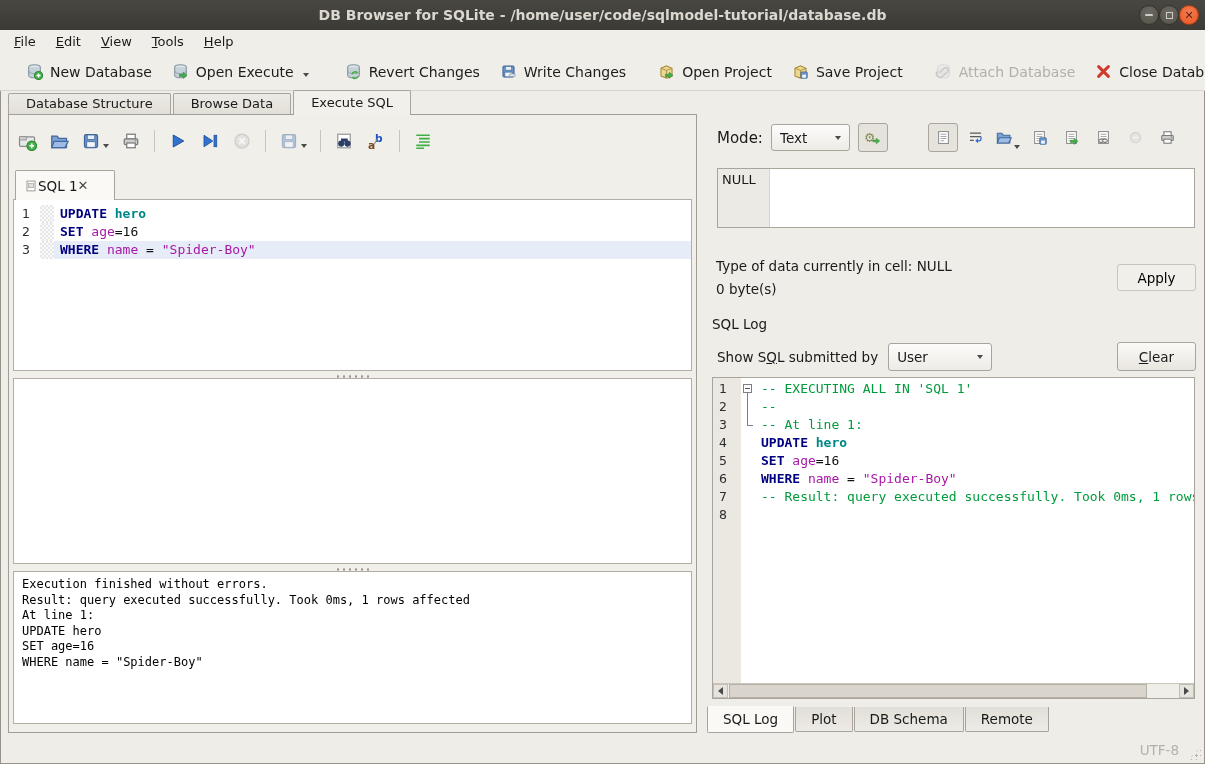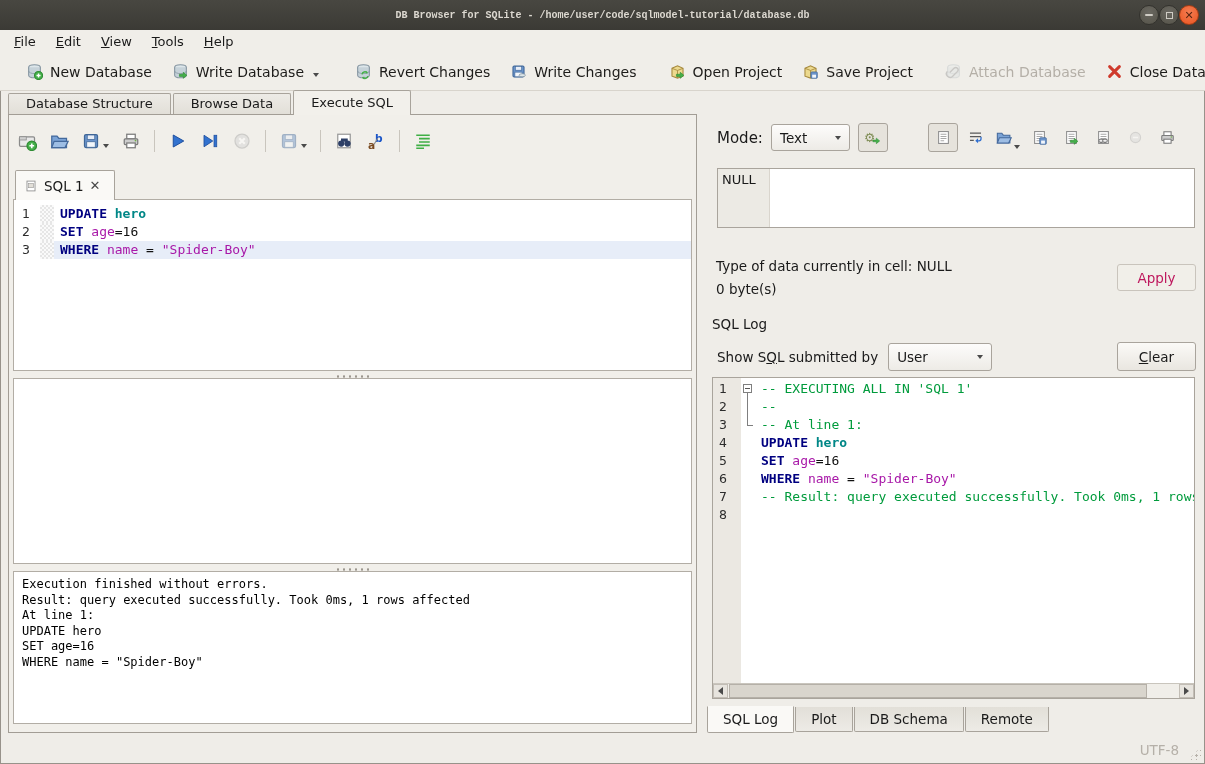--- a/index.html
+++ b/index.html
@@ -3,21 +3,21 @@
 <meta charset="utf-8">
 <style>
   html,body{margin:0;padding:0;background:#d8d4cc;}
   *{box-sizing:border-box;}
   #win{position:relative;width:1205px;height:764px;background:#EFEDE8;overflow:hidden;
        font-family:"DejaVu Sans","Liberation Sans",sans-serif;font-size:13px;color:#1a1a1a;
        box-shadow:inset 0 0 0 1px #97928a;}
   
   .titlebar{position:absolute;left:0;top:0;width:1205px;height:30px;background:linear-gradient(#484741,#3B3A35);
             display:flex;align-items:center;justify-content:center;}
-  .titlebar .title{color:#DCD8D0;font-weight:bold;font-size:10px;font-family:Liberation Mono, monospace;}
+  .titlebar .title{color:#DCD8D0;font-weight:bold;font-size:14px;}
   .win-controls{position:absolute;right:6px;top:5px;display:flex;gap:1px;}
   .wbtn{width:20px;height:20px;border-radius:50%;display:flex;align-items:center;justify-content:center;margin-left:-1px;}
   .wbtn.minmax{background:radial-gradient(circle at 50% 35%,#6a6861,#555349);border:1px solid #33322d;}
   .wbtn.close{background:radial-gradient(circle at 50% 35%,#f57d52,#E95420);border:1px solid #a33c14;}
   .glyph-min{width:8px;height:2px;background:#cfccc4;border-radius:1px;}
   .glyph-max{width:7px;height:7px;border:1.5px solid #cfccc4;}
   .glyph-x{color:#5a2510;font-size:11px;font-weight:bold;line-height:1;}
   
   .menubar{position:absolute;left:0;top:30px;width:1205px;height:23px;background:#F0EEE9;display:flex;align-items:center;padding-left:4px;}
   .menu-item{padding:2px 10px;cursor:default;}
@@ -37,21 +37,21 @@
   .main-tab{padding:3px 17px 4px 17px;border:1px solid #A8A39B;border-bottom:none;background:linear-gradient(#EDEBE6,#E2DFD8);
             height:21px;display:flex;align-items:center;margin-right:2px;border-radius:2px 2px 0 0;cursor:default;}
   .main-tab.active{background:#F2F0EB;height:25px;margin-bottom:-1px;position:relative;z-index:4;}
   
   .left-frame{position:absolute;left:8px;top:114px;width:689px;height:619px;border:1px solid #A29D95;background:#F1EFEA;}
   .sql-toolbar{position:absolute;left:8px;top:12px;height:28px;display:flex;align-items:center;gap:12px;}
   .sqltb-btn{display:flex;align-items:center;cursor:default;}
   .icon20{width:20px;height:20px;display:inline-block;}
   .sqltb-sep{width:1px;height:22px;background:#C9C5BD;margin:0 1px;}
   .sql-subtab{position:absolute;left:6px;top:55px;height:30px;width:100px;background:#FAF9F6;border:1px solid #A8A39B;border-bottom:none;
-              border-radius:2px 2px 0 0;display:flex;align-items:center;gap:6px;padding:0 8px;z-index:2;font-size:13.5px;}
+              border-radius:2px 2px 0 0;display:flex;align-items:center;padding:0 8px;z-index:2;font-size:13.5px;}
   .subtab-close{font-weight:bold;color:#4a4a4a;font-size:13px;cursor:default;}
   .box{position:absolute;left:4px;right:4px;background:#fff;border:1px solid #B2ADA5;}
   .editor{top:84px;height:172px;overflow:hidden;font-family:"DejaVu Sans Mono","Liberation Mono",monospace;font-size:13px;}
   .ed-pad{height:5px;}
   .ed-row{display:flex;height:18px;line-height:18px;}
   .ed-num{width:26px;padding-left:8px;color:#2c2c2c;font-family:"DejaVu Sans","Liberation Sans",sans-serif;font-size:12.5px;flex:none;}
   .fold-col{width:14px;flex:none;position:relative;}
   .checker{background-color:#fafafa;background-image:linear-gradient(45deg,#e6e6e6 25%,transparent 25%,transparent 75%,#e6e6e6 75%),
            linear-gradient(45deg,#e6e6e6 25%,transparent 25%,transparent 75%,#e6e6e6 75%);
            background-size:4px 4px;background-position:0 0,2px 2px;}
@@ -69,21 +69,21 @@
             padding:5px 8px;white-space:pre;overflow:hidden;color:#000;}
   
   .dock-title{position:absolute;left:712px;width:485px;height:20px;font-size:13.5px;color:#1a1a1a;display:flex;align-items:center;}
   .dock-icons{position:absolute;right:8px;top:2px;display:flex;gap:2px;}
   .icon13{width:14px;height:14px;display:inline-block;}
   .row-abs{position:absolute;display:flex;align-items:center;}
   .qselect{height:27px;border:1px solid #A9A49C;border-radius:3px;background:linear-gradient(#FDFCFB,#EDEBE6);
            display:flex;align-items:center;padding:0 8px;gap:8px;font-size:13.5px;justify-content:space-between;}
   .qbtn{height:27px;border:1px solid #A9A49C;border-radius:3px;background:linear-gradient(#FBFAF7,#E9E6E0);
         display:flex;align-items:center;justify-content:center;font-size:13.5px;padding:0 10px;cursor:default;}
-  .qbtn.disabled{color:#be185d;background:#F1EFE9;border-color:#C9C4BC;}
+  .qbtn.disabled{color:#000000;background:#F1EFE9;border-color:#C9C4BC;}
   .tool-flat{width:30px;height:29px;display:flex;align-items:center;justify-content:center;border-radius:3px;cursor:default;}
   .tool-flat.pressed{border:1px solid #A9A49C;background:#E6E3DC;}
   .tool-flat.disabled svg{opacity:.4;}
   .cell-editor{position:absolute;left:717px;top:168px;width:478px;height:60px;background:#fff;border:1px solid #A9A49C;display:flex;}
   .cell-gutter{width:52px;background:#ECEAE4;border-right:1px solid #D9D5CD;padding:3px 0 0 4px;font-size:13px;color:#1a1a1a;}
   .info-line{position:absolute;left:716px;font-size:13.5px;color:#1a1a1a;}
   
   .log-box{position:absolute;left:712px;top:377px;width:483px;height:322px;background:#fff;border:1px solid #A9A49C;overflow:hidden;
            font-family:"DejaVu Sans Mono","Liberation Mono",monospace;font-size:13px;}
   .log-row{display:flex;height:18px;line-height:18px;}
@@ -149,21 +149,21 @@
           </svg></span>
         <span>New Database</span>
       </button>
       <button class="tb-btn" style="border: none; background: transparent; font-family: inherit;">
         <span class="icon16"><svg viewBox="0 0 16 16" width="17" height="17">
             <ellipse cx="8" cy="4" rx="5.5" ry="2.4" fill="#dde6ea" stroke="#8494a0"></ellipse>
             <path d="M2.5 4v7.5c0 1.3 2.5 2.4 5.5 2.4s5.5-1.1 5.5-2.4V4" fill="#c6d2d9" stroke="#8494a0"></path>
             <path d="M2.5 7.6c0 1.3 2.5 2.4 5.5 2.4s5.5-1.1 5.5-2.4" fill="none" stroke="#8494a0" stroke-width=".7"></path>
             <path d="M7 10.6h3.6V8.8l3.4 2.8-3.4 2.8v-1.8H7z" fill="#45b04a" stroke="#2f8c34" stroke-width=".6"></path>
           </svg></span>
-        <span>Write Database</span>
+        <span>Open Execute</span>
         <span class="caret"></span>
       </button>
       <div class="tb-sep"></div>
       <button class="tb-btn" style="border: none; background: transparent; font-family: inherit;">
         <span class="icon16"><svg viewBox="0 0 16 16" width="17" height="17">
             <ellipse cx="8" cy="4" rx="5.5" ry="2.4" fill="#dde6ea" stroke="#8494a0"></ellipse>
             <path d="M2.5 4v7.5c0 1.3 2.5 2.4 5.5 2.4s5.5-1.1 5.5-2.4V4" fill="#c6d2d9" stroke="#8494a0"></path>
             <path d="M2.5 7.6c0 1.3 2.5 2.4 5.5 2.4s5.5-1.1 5.5-2.4" fill="none" stroke="#8494a0" stroke-width=".7"></path>
             <path d="M6.6 10.6a2.8 2.8 0 0 1 4.8-1.4" fill="none" stroke="#45b04a" stroke-width="1.4"></path>
             <path d="M11 7.6l1.2 2.1-2.4.1z" fill="#45b04a"></path>

